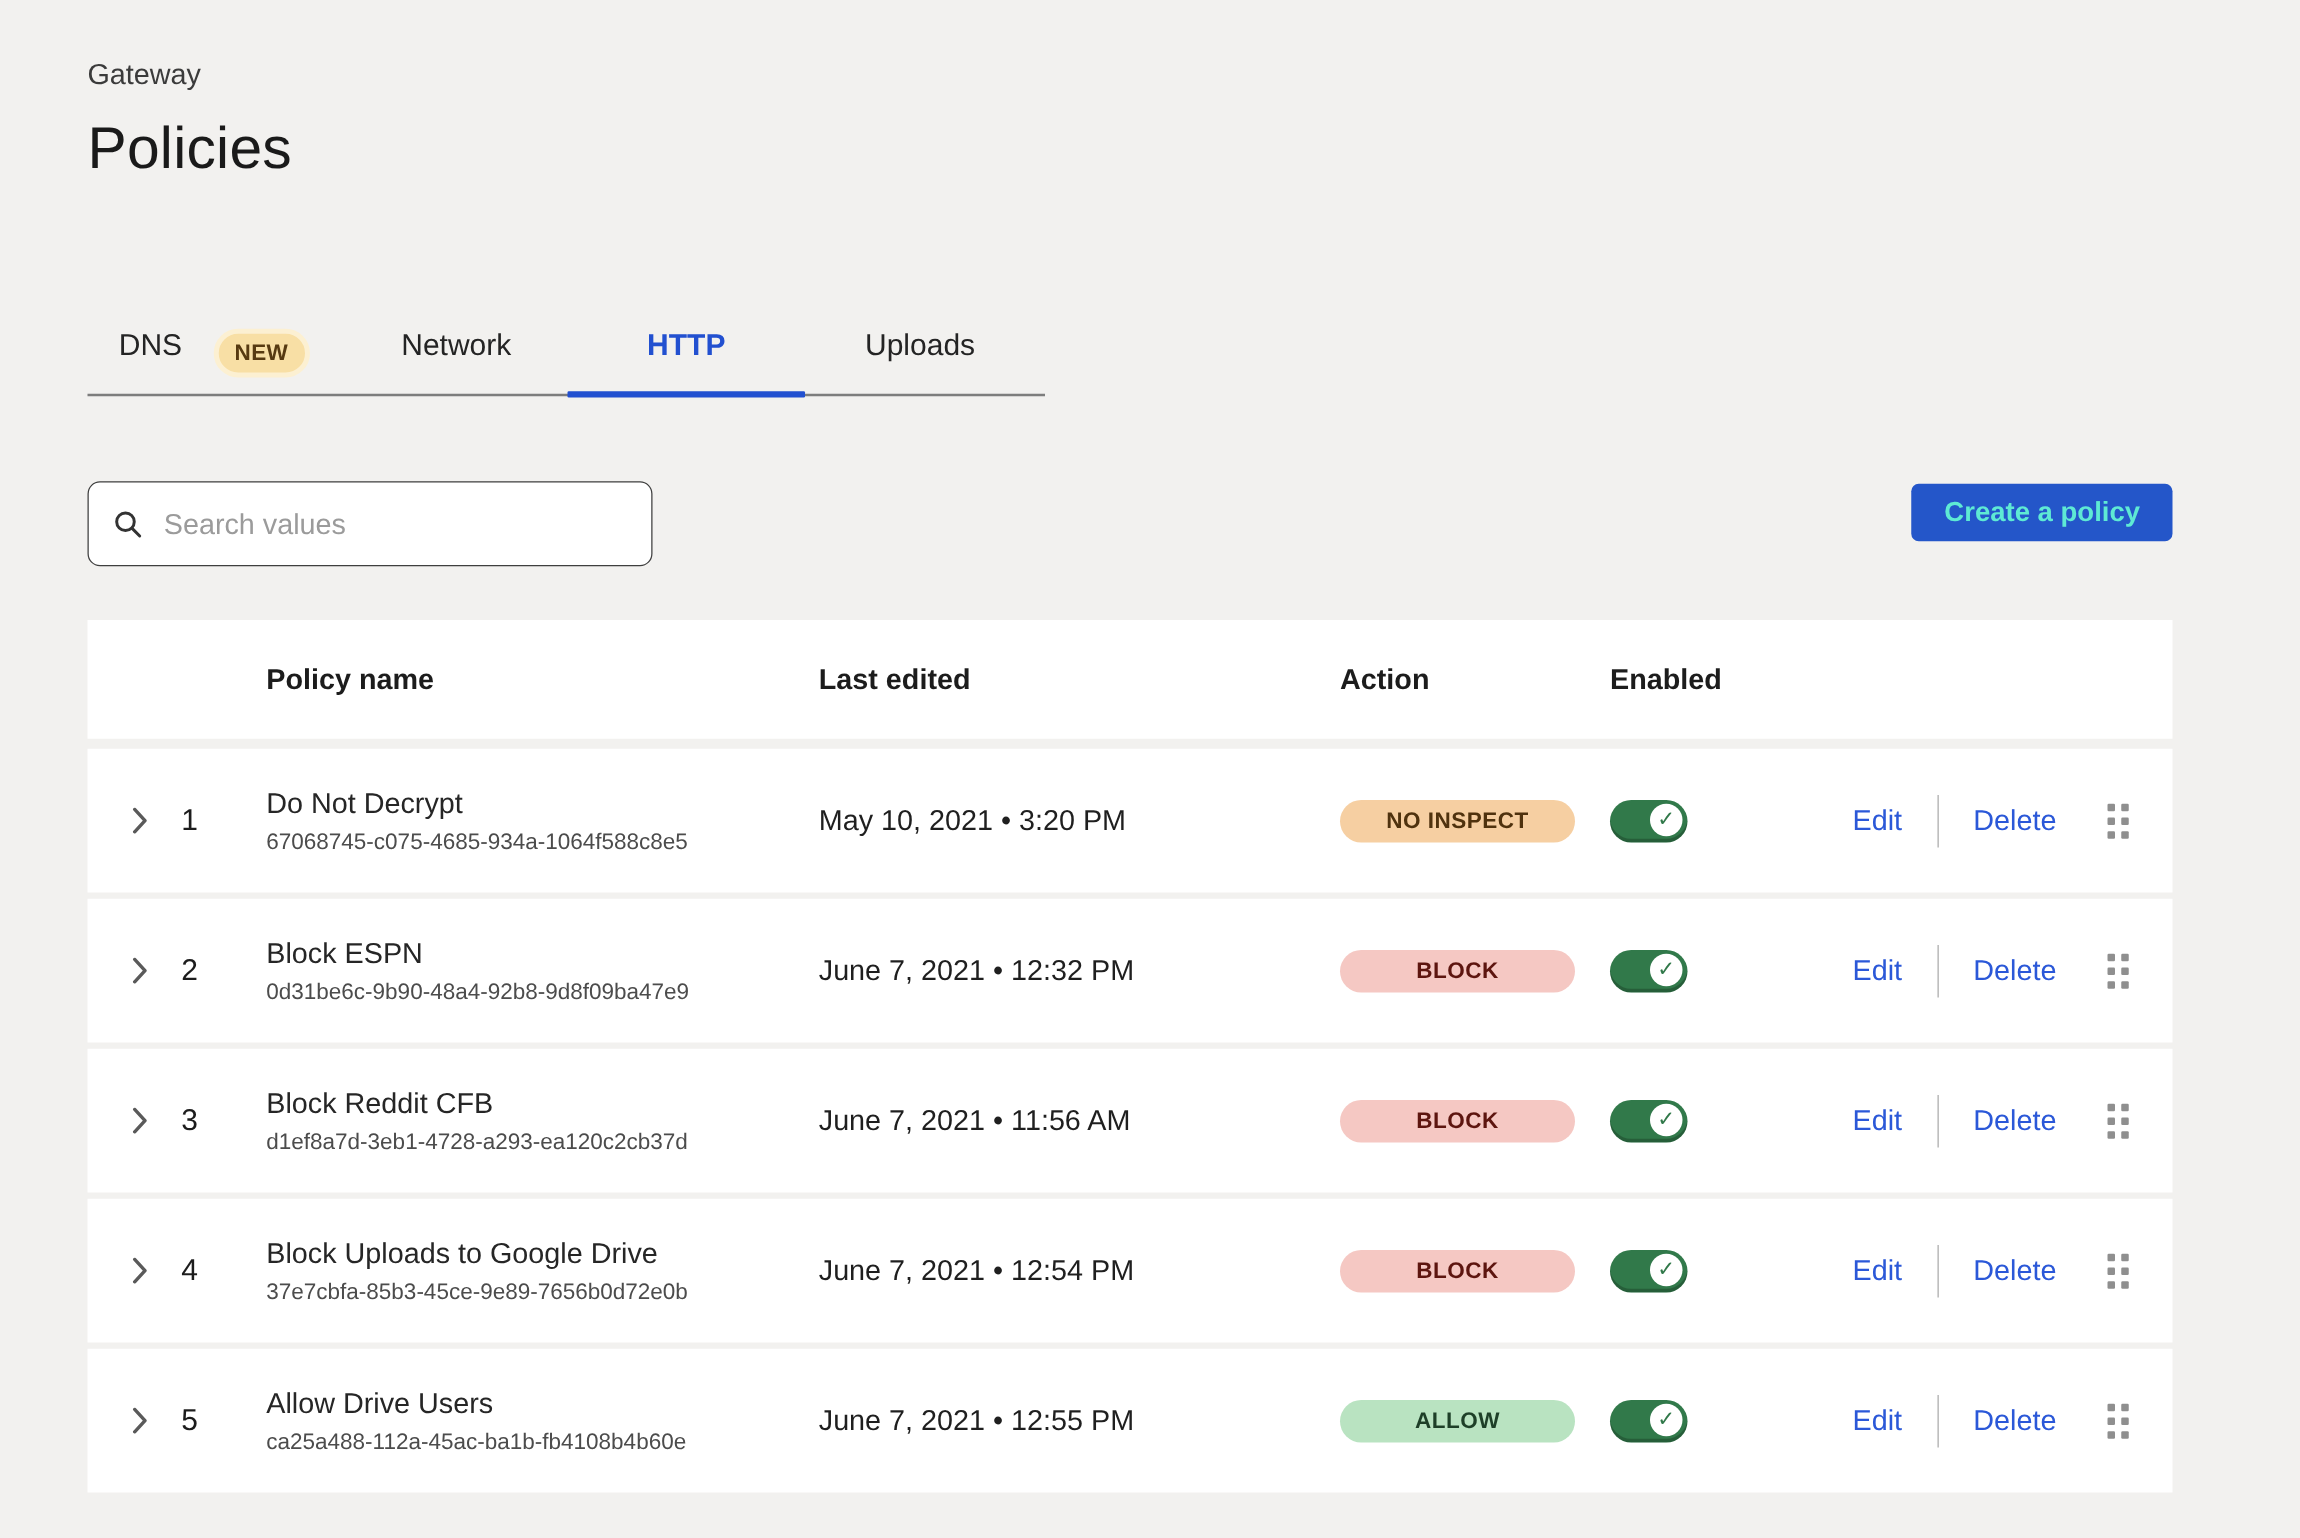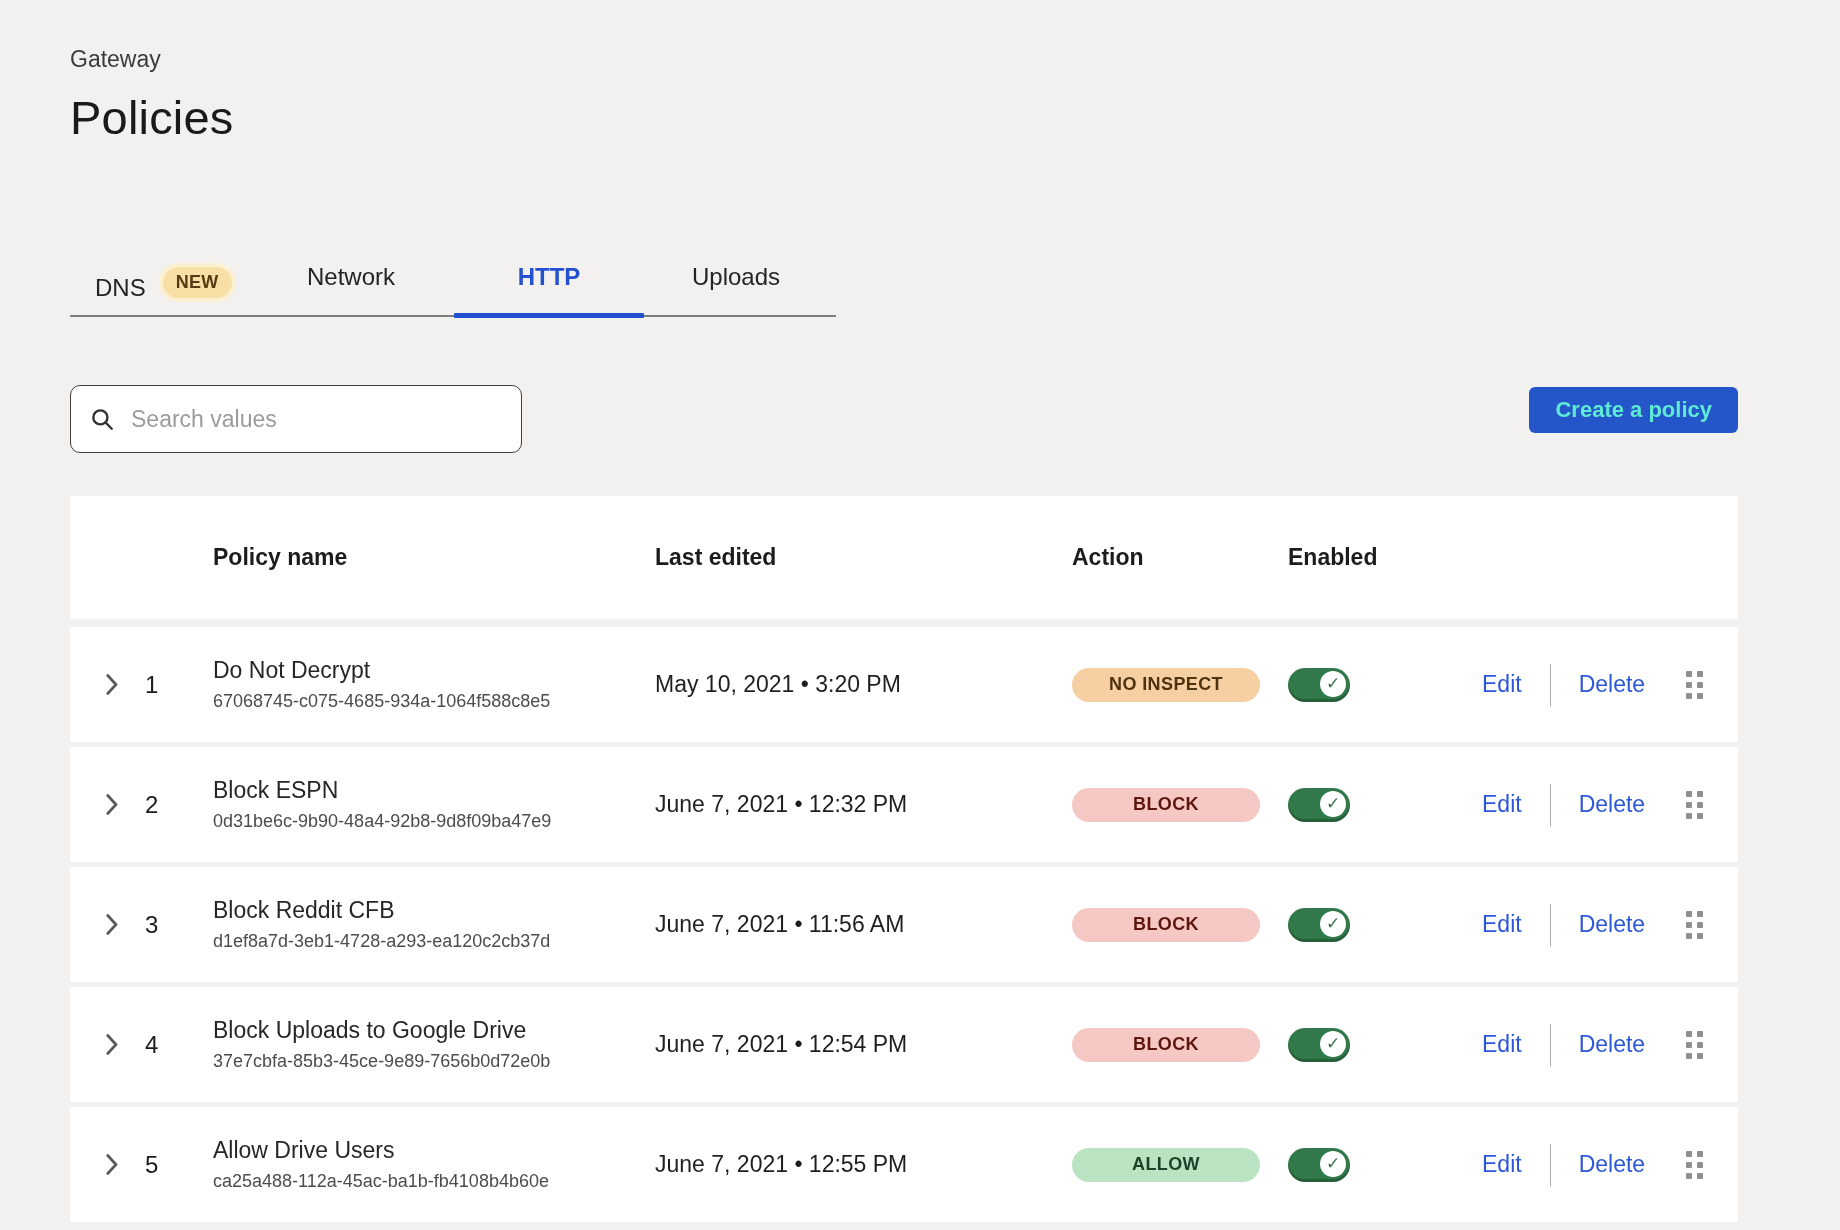--- a/index.html
+++ b/index.html
@@ -11,23 +11,23 @@
     overflow: hidden;
   }
   .page { padding: 0 102px 0 70px; }
 
   
   .breadcrumb { padding-top: 46px; font-size: 23px; color: #3b3b3b; }
   .page-title { margin-top: 17px; font-size: 47px; font-weight: 400; color: #1a1a1a; letter-spacing: .2px; }
 
   
   .tabs { position: relative; margin-top: 112px; height: 60px; width: 766px; border-bottom: 2px solid #7d7d7d; }
-  .tab { position: absolute; top: 6px; font-size: 24px; color: #242424; cursor: pointer; display: inline-flex; align-items: flex-end; gap: 13px; }
+  .tab { position: absolute; top: 6px; font-size: 24px; color: #242424; cursor: pointer; display: inline-flex; align-items: flex-start; gap: 25px; }
   .tab-dns { left: 25px; }
-  .tab-network { left: 237px; }
+  .tab-network { left: 251px; }
   .tab-http { left: 384px; width: 190px; justify-content: center; color: #2250d0; font-weight: 700; }
   .tab-settings { left: 622px; }
   .new-badge {
     background: #f8dfa5; color: #573a11; border: 4px solid #fcf0d2;
     font-size: 18px; font-weight: 700; padding: 5px 13px; border-radius: 999px; letter-spacing: .3px;
   }
   .active-underline { position: absolute; left: 384px; bottom: -3px; width: 190px; height: 5px; background: #2250d0; border-radius: 1px; }
 
   
   .controls { margin-top: 68px; display: flex; justify-content: space-between; align-items: flex-start; }
@@ -48,21 +48,21 @@
 
   
   .table { margin-top: 43px; }
   .grid-cols {
     display: grid;
     grid-template-columns: 40px 68px 442px 417px 216px 194px 1fr;
     align-items: center;
     padding: 0 35px;
   }
   .table-header {
-    background: #fff; height: 123px; font-size: 23px; font-weight: 700; color: #1c1c1c;
+    background: #fff; height: 95px; font-size: 23px; font-weight: 700; color: #1c1c1c;
     margin-bottom: 8px;
   }
   .table-header .col-name { grid-column: 3; }
   .row {
     background: #fff; height: 115px; margin-bottom: 5px;
   }
   .expander { width: 24px; height: 24px; display: flex; align-items: center; cursor: pointer; }
   .row-number { font-size: 24px; color: #1c1c1c; }
   .policy-name { font-size: 23px; color: #262626; }
   .policy-id { font-size: 18px; color: #4c4c4c; margin-top: 7px; }

